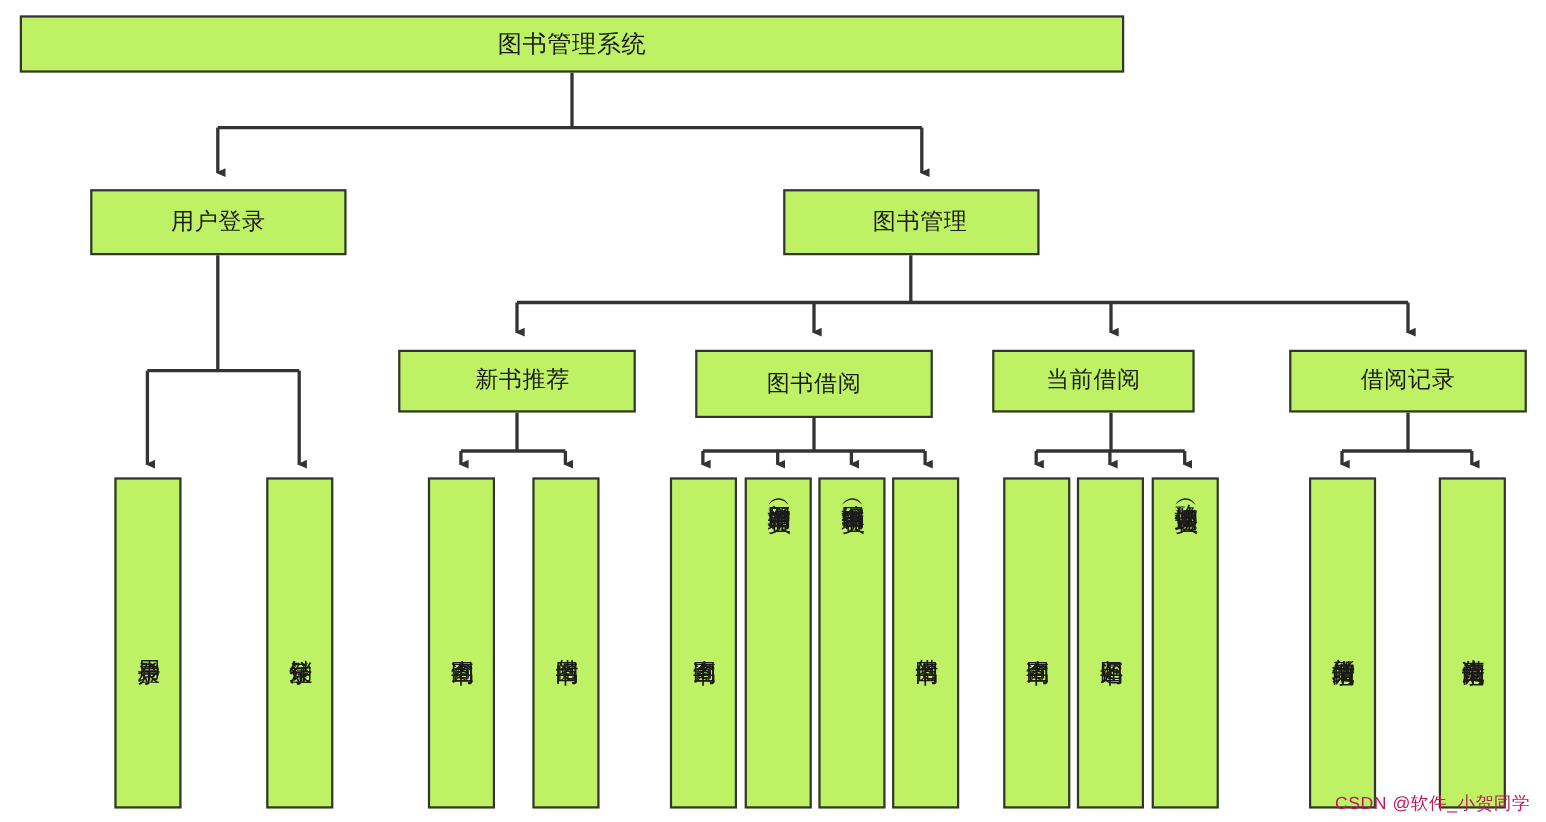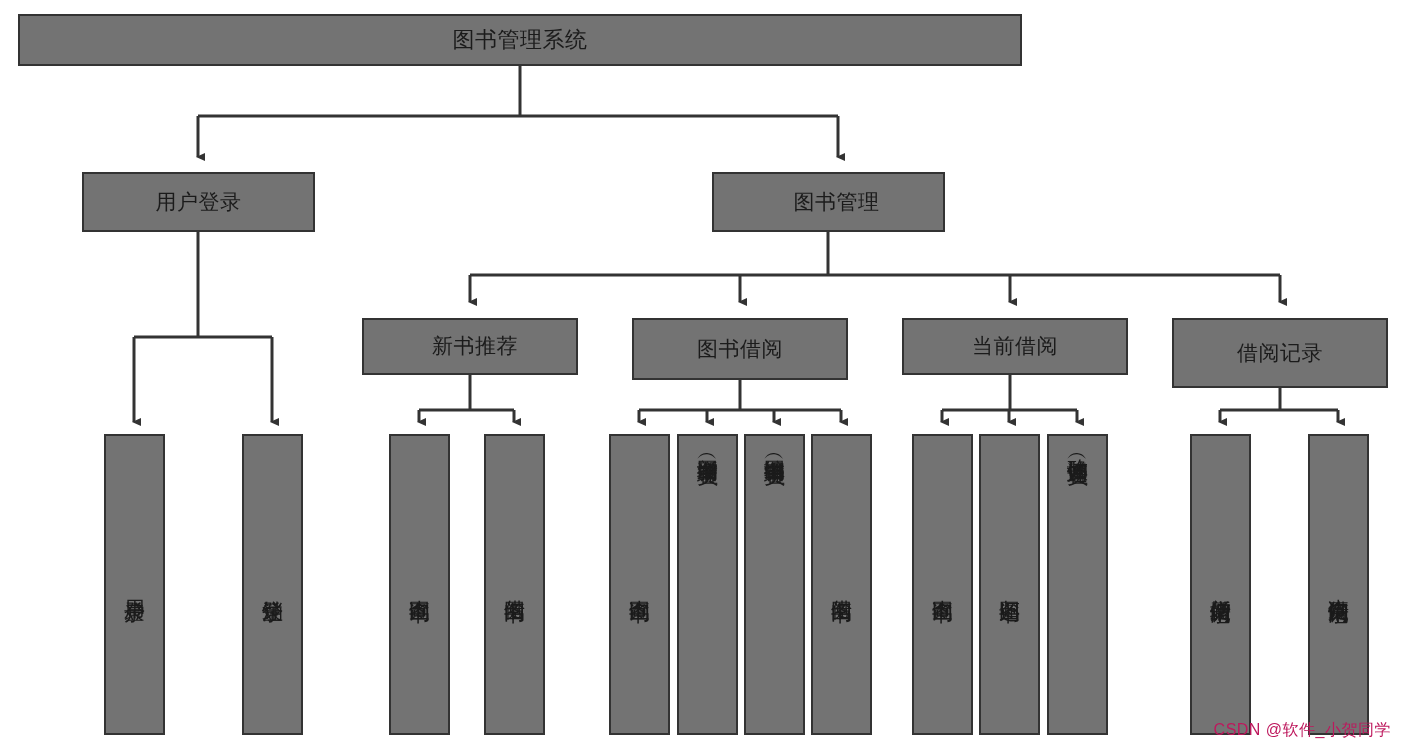--- a/index.html
+++ b/index.html
@@ -22,21 +22,21 @@
     position: absolute;
     left: 0;
     top: 0;
     width: 1405px;
     height: 747px;
     pointer-events: none;
   }
   .node {
     position: absolute;
     box-sizing: border-box;
-    background: #737373;
+    background: #bef264;
     border: 2px solid #333333;
     display: flex;
     align-items: center;
     justify-content: center;
     color: #1b1b1b;
   }
   .node .label {
     text-align: center;
     line-height: 1.18;
     white-space: nowrap;
@@ -143,24 +143,24 @@
   <div class="node horiz" style="left:712px; top:172px; width:233px; height:60px;padding-left:16px;">
     <span class="label">图书管理</span>
   </div>
 
   <div class="node horiz" style="left:362px; top:318px; width:216px; height:57px;padding-left:10px;">
     <span class="label">新书推荐</span>
   </div>
   <div class="node horiz" style="left:632px; top:318px; width:216px; height:62px;">
     <span class="label">图书借阅</span>
   </div>
-  <div class="node horiz" style="left:902px; top:318px; width:226px; height:57px;align-items:center;">
+  <div class="node horiz" style="left:902px; top:318px; width:184px; height:57px;align-items:center;">
     <span class="label">当前借阅</span>
   </div>
-  <div class="node horiz" style="left:1172px; top:318px; width:216px; height:70px;">
+  <div class="node horiz" style="left:1172px; top:318px; width:216px; height:57px;">
     <span class="label">借阅记录</span>
   </div>
 
   <div class="node vert centered" style="left:104px; top:434px; width:61px; height:301px;">
     <span class="label">用户登录</span>
   </div>
   <div class="node vert centered" style="left:242px; top:434px; width:61px; height:301px;">
     <span class="label">注销登录</span>
   </div>
 

